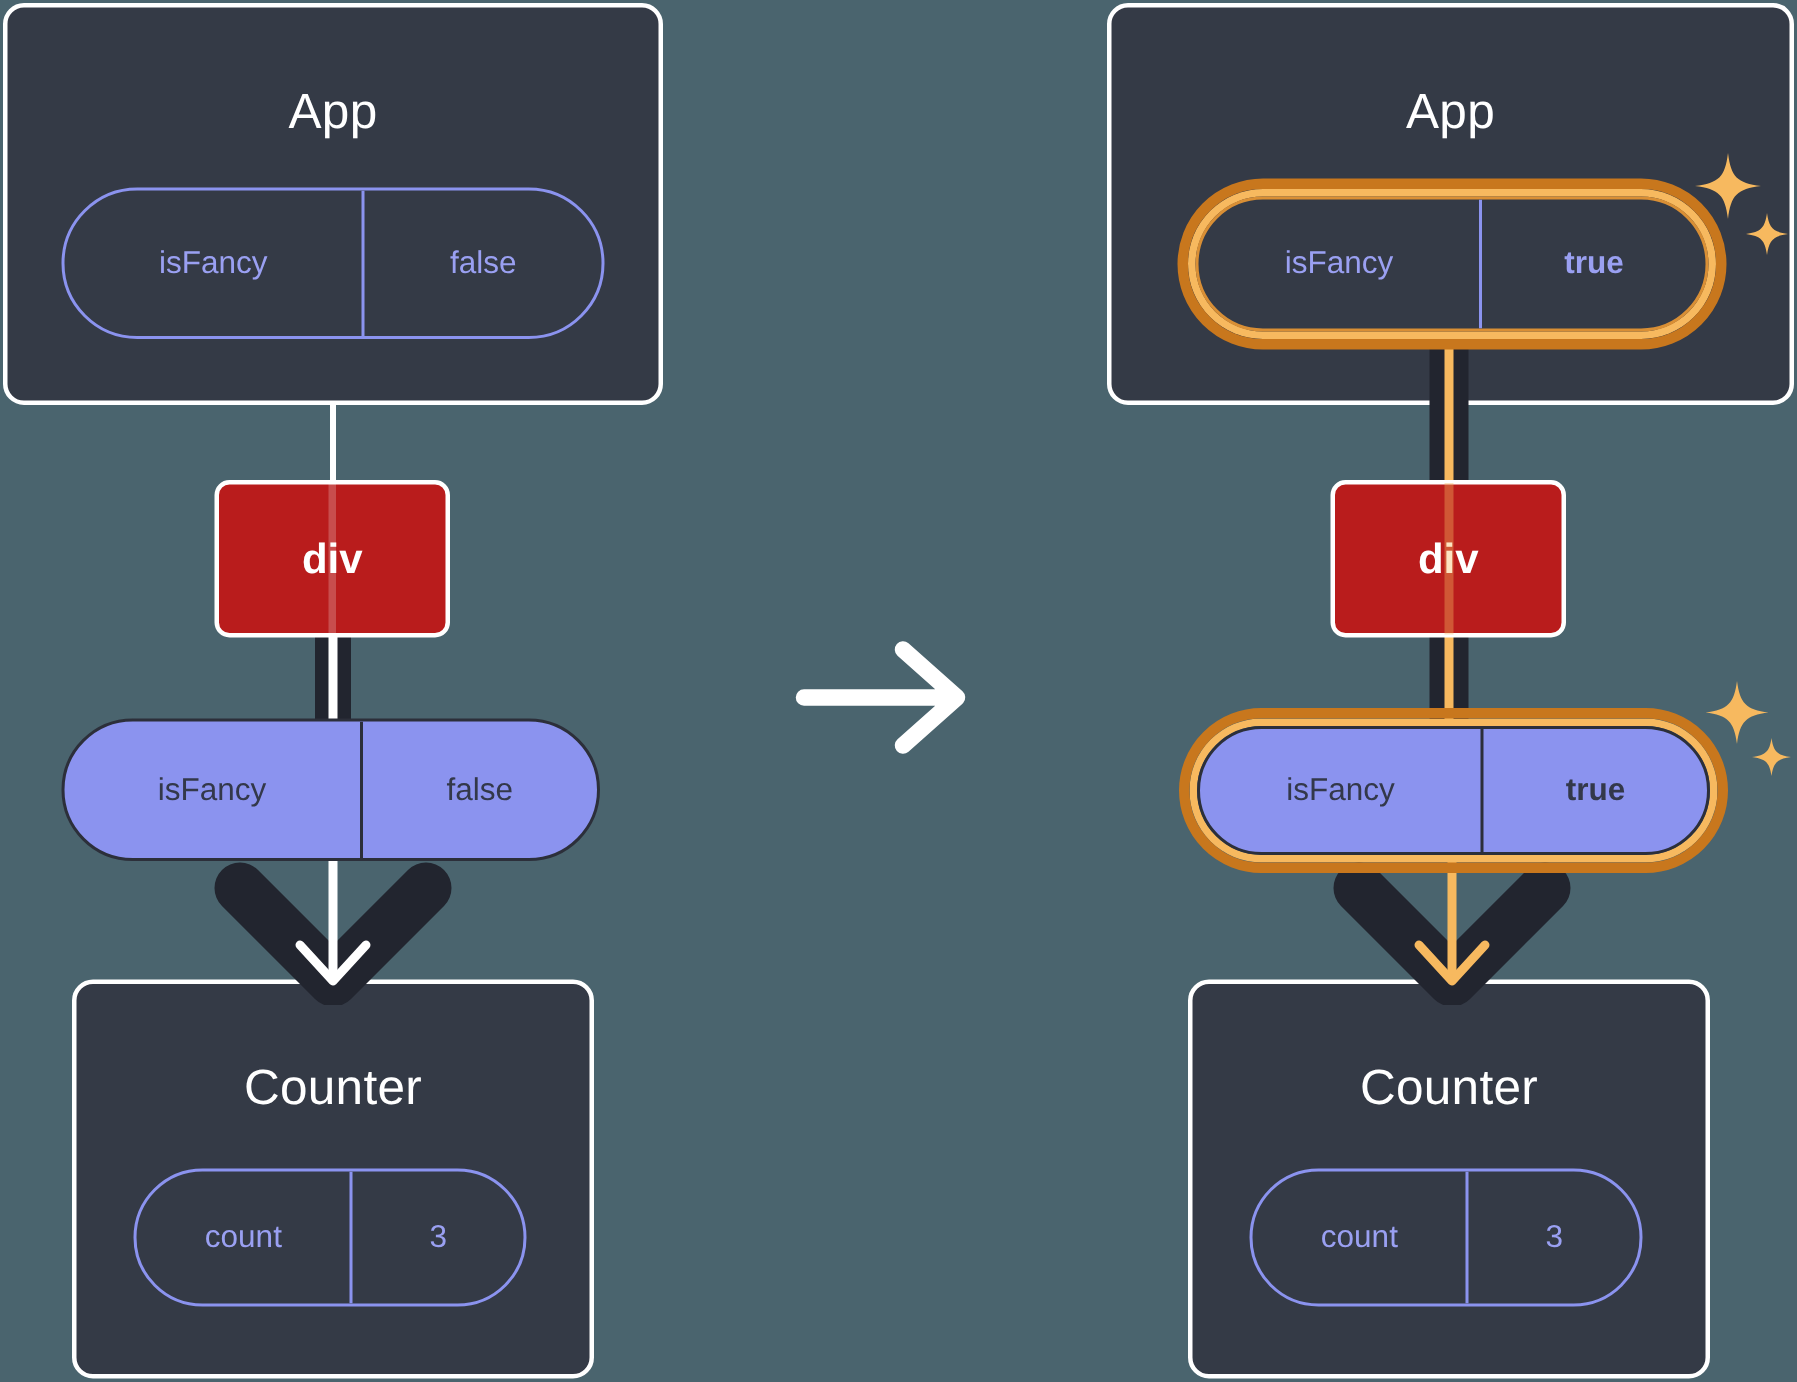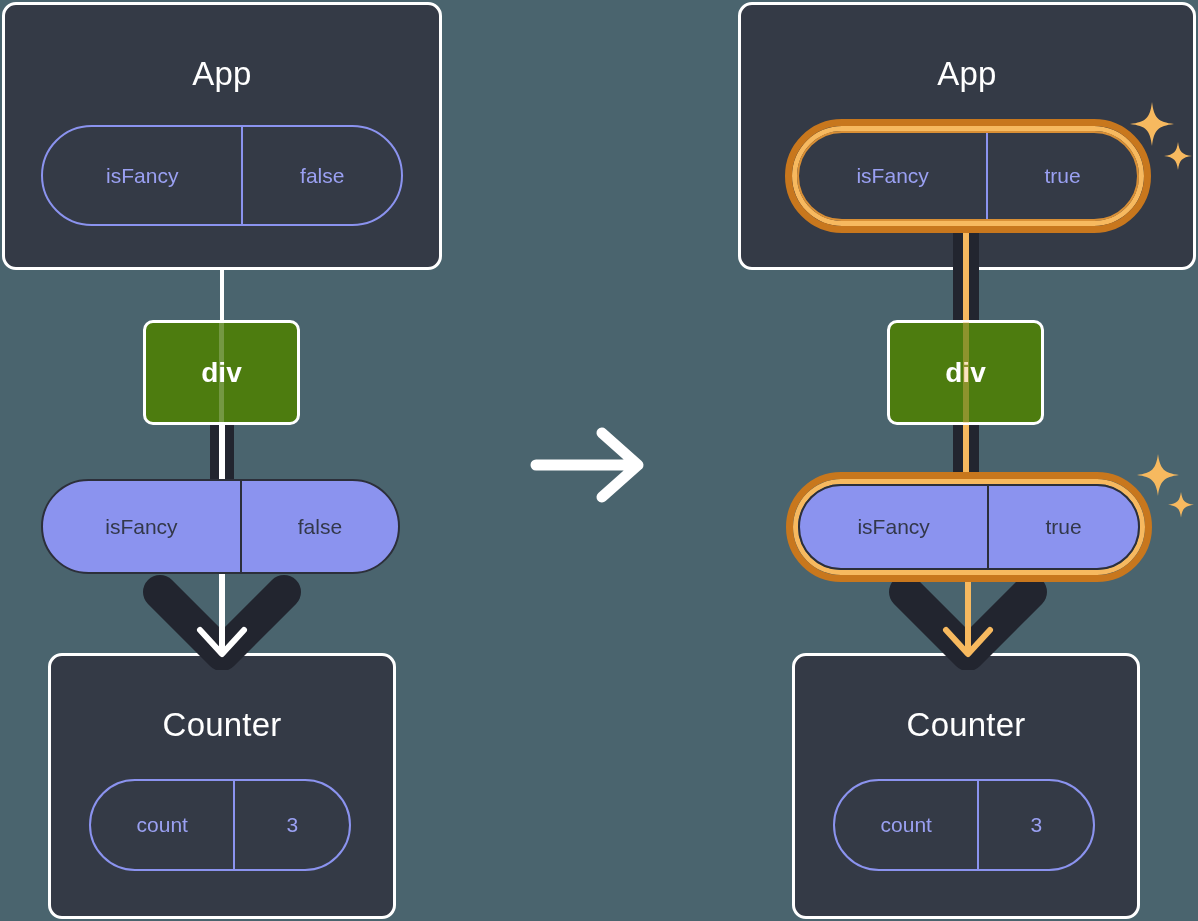--- a/index.html
+++ b/index.html
@@ -24,21 +24,21 @@
     position:absolute;
     left:0;right:0;
     text-align:center;
     color:#ffffff;
     font-size:33px;
     font-weight:400;
     letter-spacing:.2px;
   }
   .minibox{
     position:absolute;
-    background:#4d7c0f;
+    background:#b91c1c;
     border:3px solid #ffffff;
     border-radius:10px;
     box-sizing:border-box;
     display:flex;align-items:center;justify-content:center;
     color:#ffffff;font-size:28px;font-weight:700;
     z-index:30;
   }
 
   
   .pill{
@@ -65,21 +65,21 @@
 
   
   .pill.filled{
     border:2px solid #2c2f3a;
     background:#8b93ef;
   }
   .pill.filled .cell{color:#33384a;}
   .pill.filled .cell.k{flex:0 0 56%;border-right:2px solid #2c2f3a;}
   .pill.filled .cell.v{flex:1 1 auto;}
 
-  .bold-val{font-weight:400;text-align:center;}
+  .bold-val{font-weight:700;text-align:center;}
 
   
   .ring{
     position:absolute;
     border-radius:999px;
     box-sizing:border-box;
     border:7px solid #c8771d;
     box-shadow: inset 0 0 0 5px #f7b95f;
     z-index:39;
     pointer-events:none;

